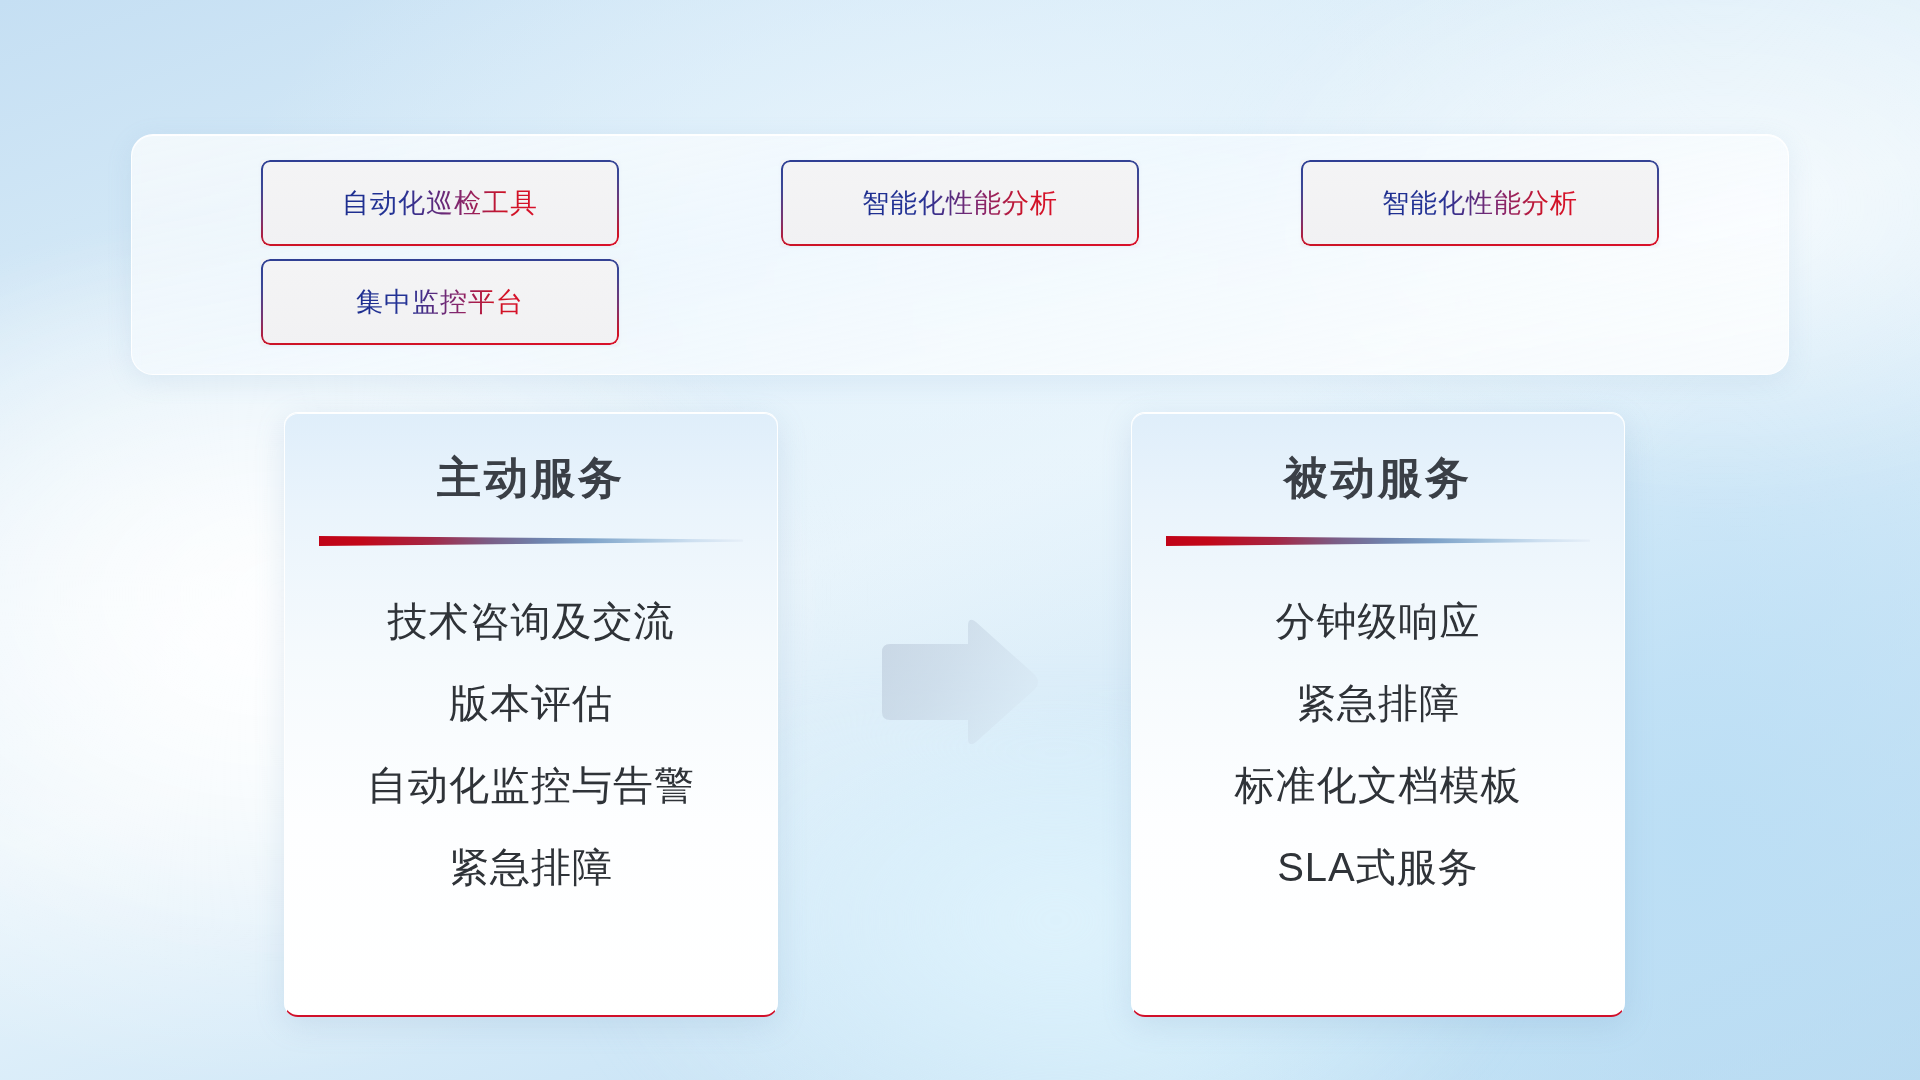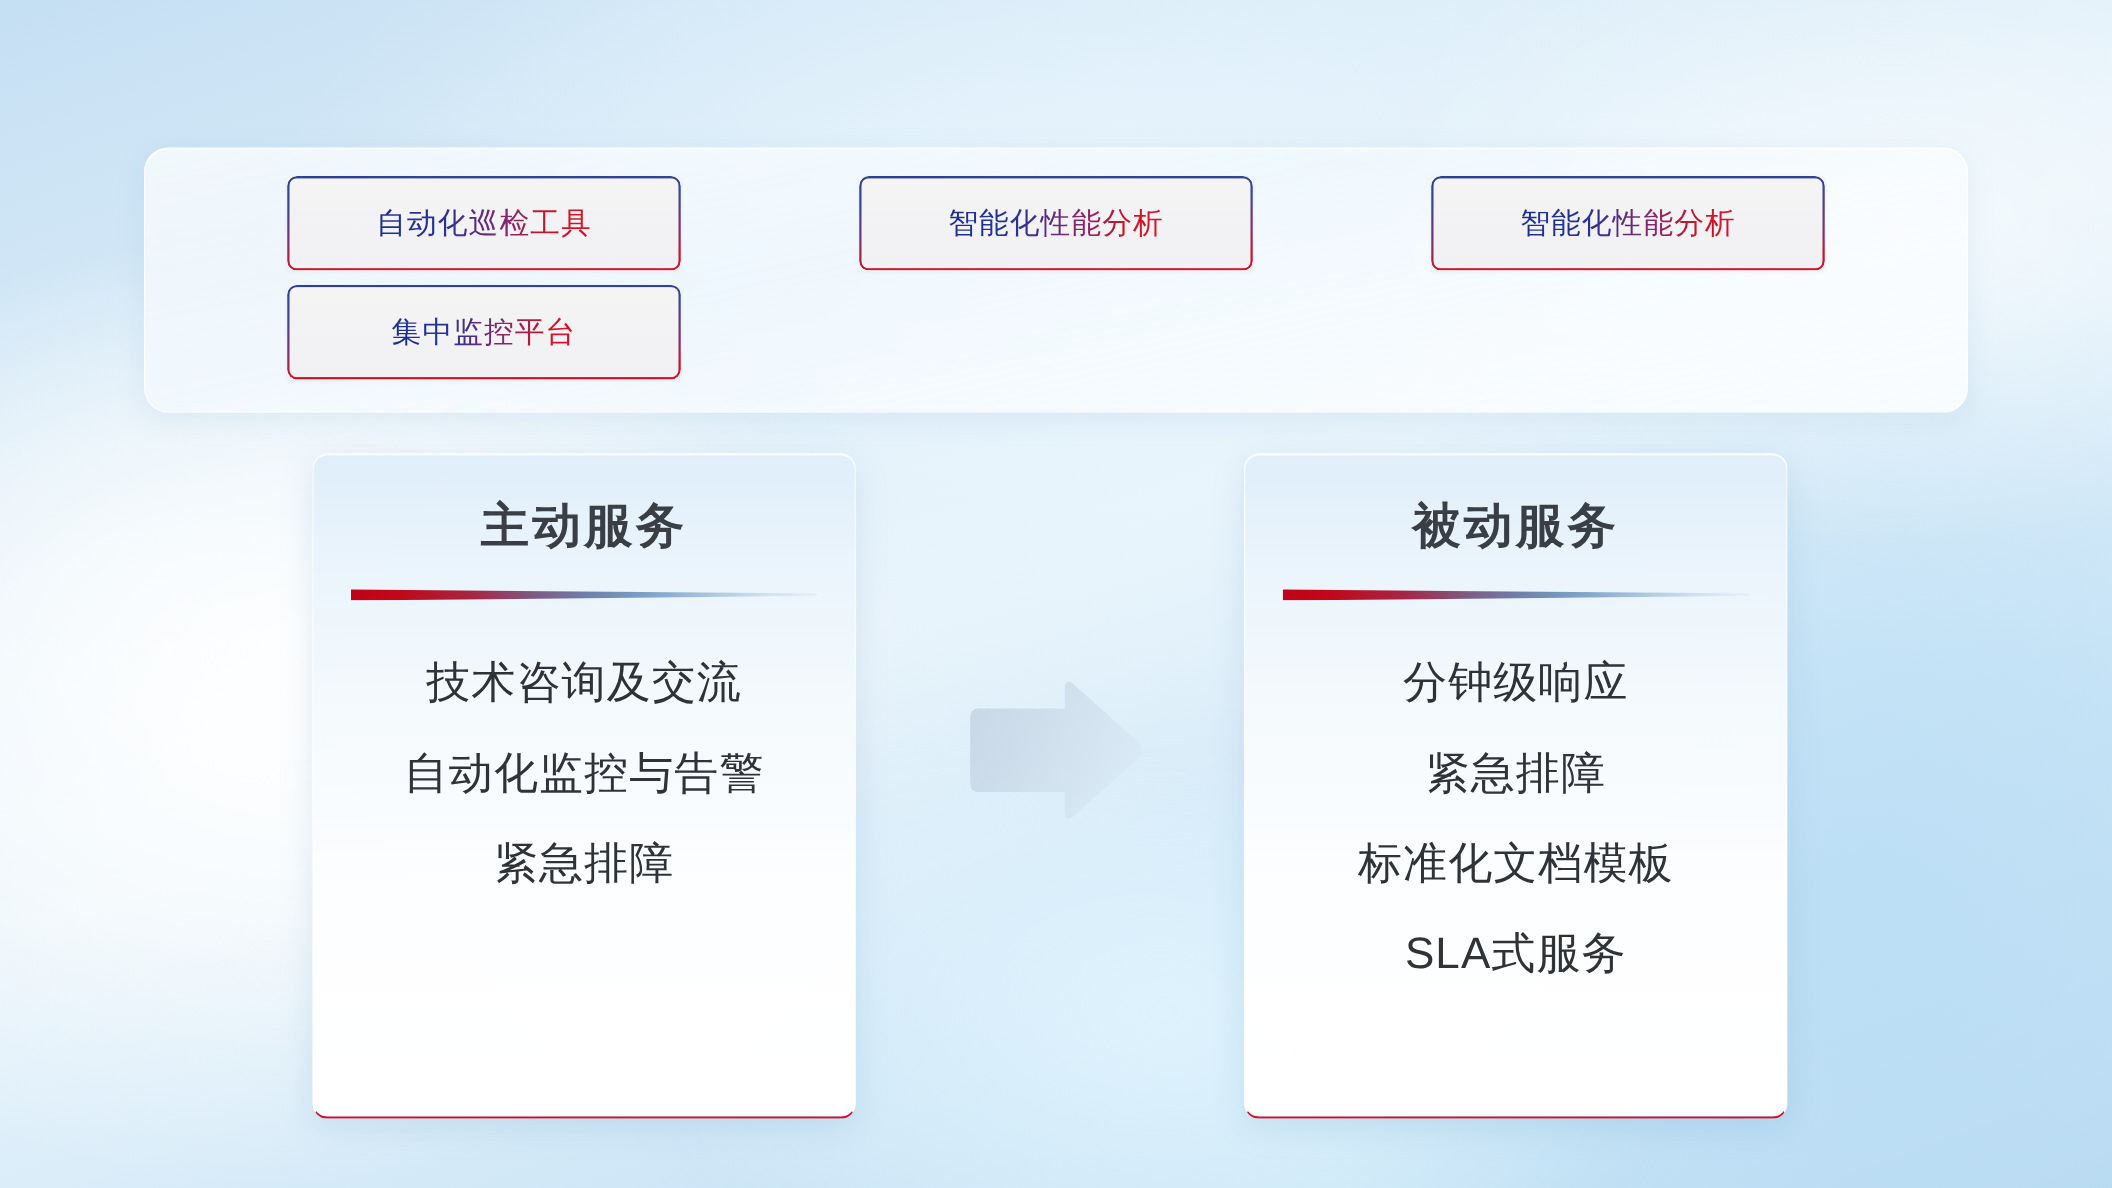--- a/index.html
+++ b/index.html
@@ -215,20 +215,21 @@
   </div>
 </div>
 
 <div class="service-card" id="card-proactive">
   <div class="card-title nosel">主动服务</div>
   <div class="card-divider">
     <div class="card-divider-shape"></div>
   </div>
   <div class="card-list">
     <div class="card-list-item nosel">技术咨询及交流</div>
+    <div class="card-list-item nosel">版本评估</div>
     <div class="card-list-item nosel">自动化监控与告警</div>
     <div class="card-list-item nosel">紧急排障</div>
   </div>
 </div>
 
 <div id="flow-arrow">
   <svg width="166" height="140" viewBox="0 0 166 140">
     <defs>
       <linearGradient id="arrowGrad" x1="0" y1="0" x2="1" y2="0.4">
         <stop offset="0%" stop-color="#b9c7d8" stop-opacity="0.62"></stop>

